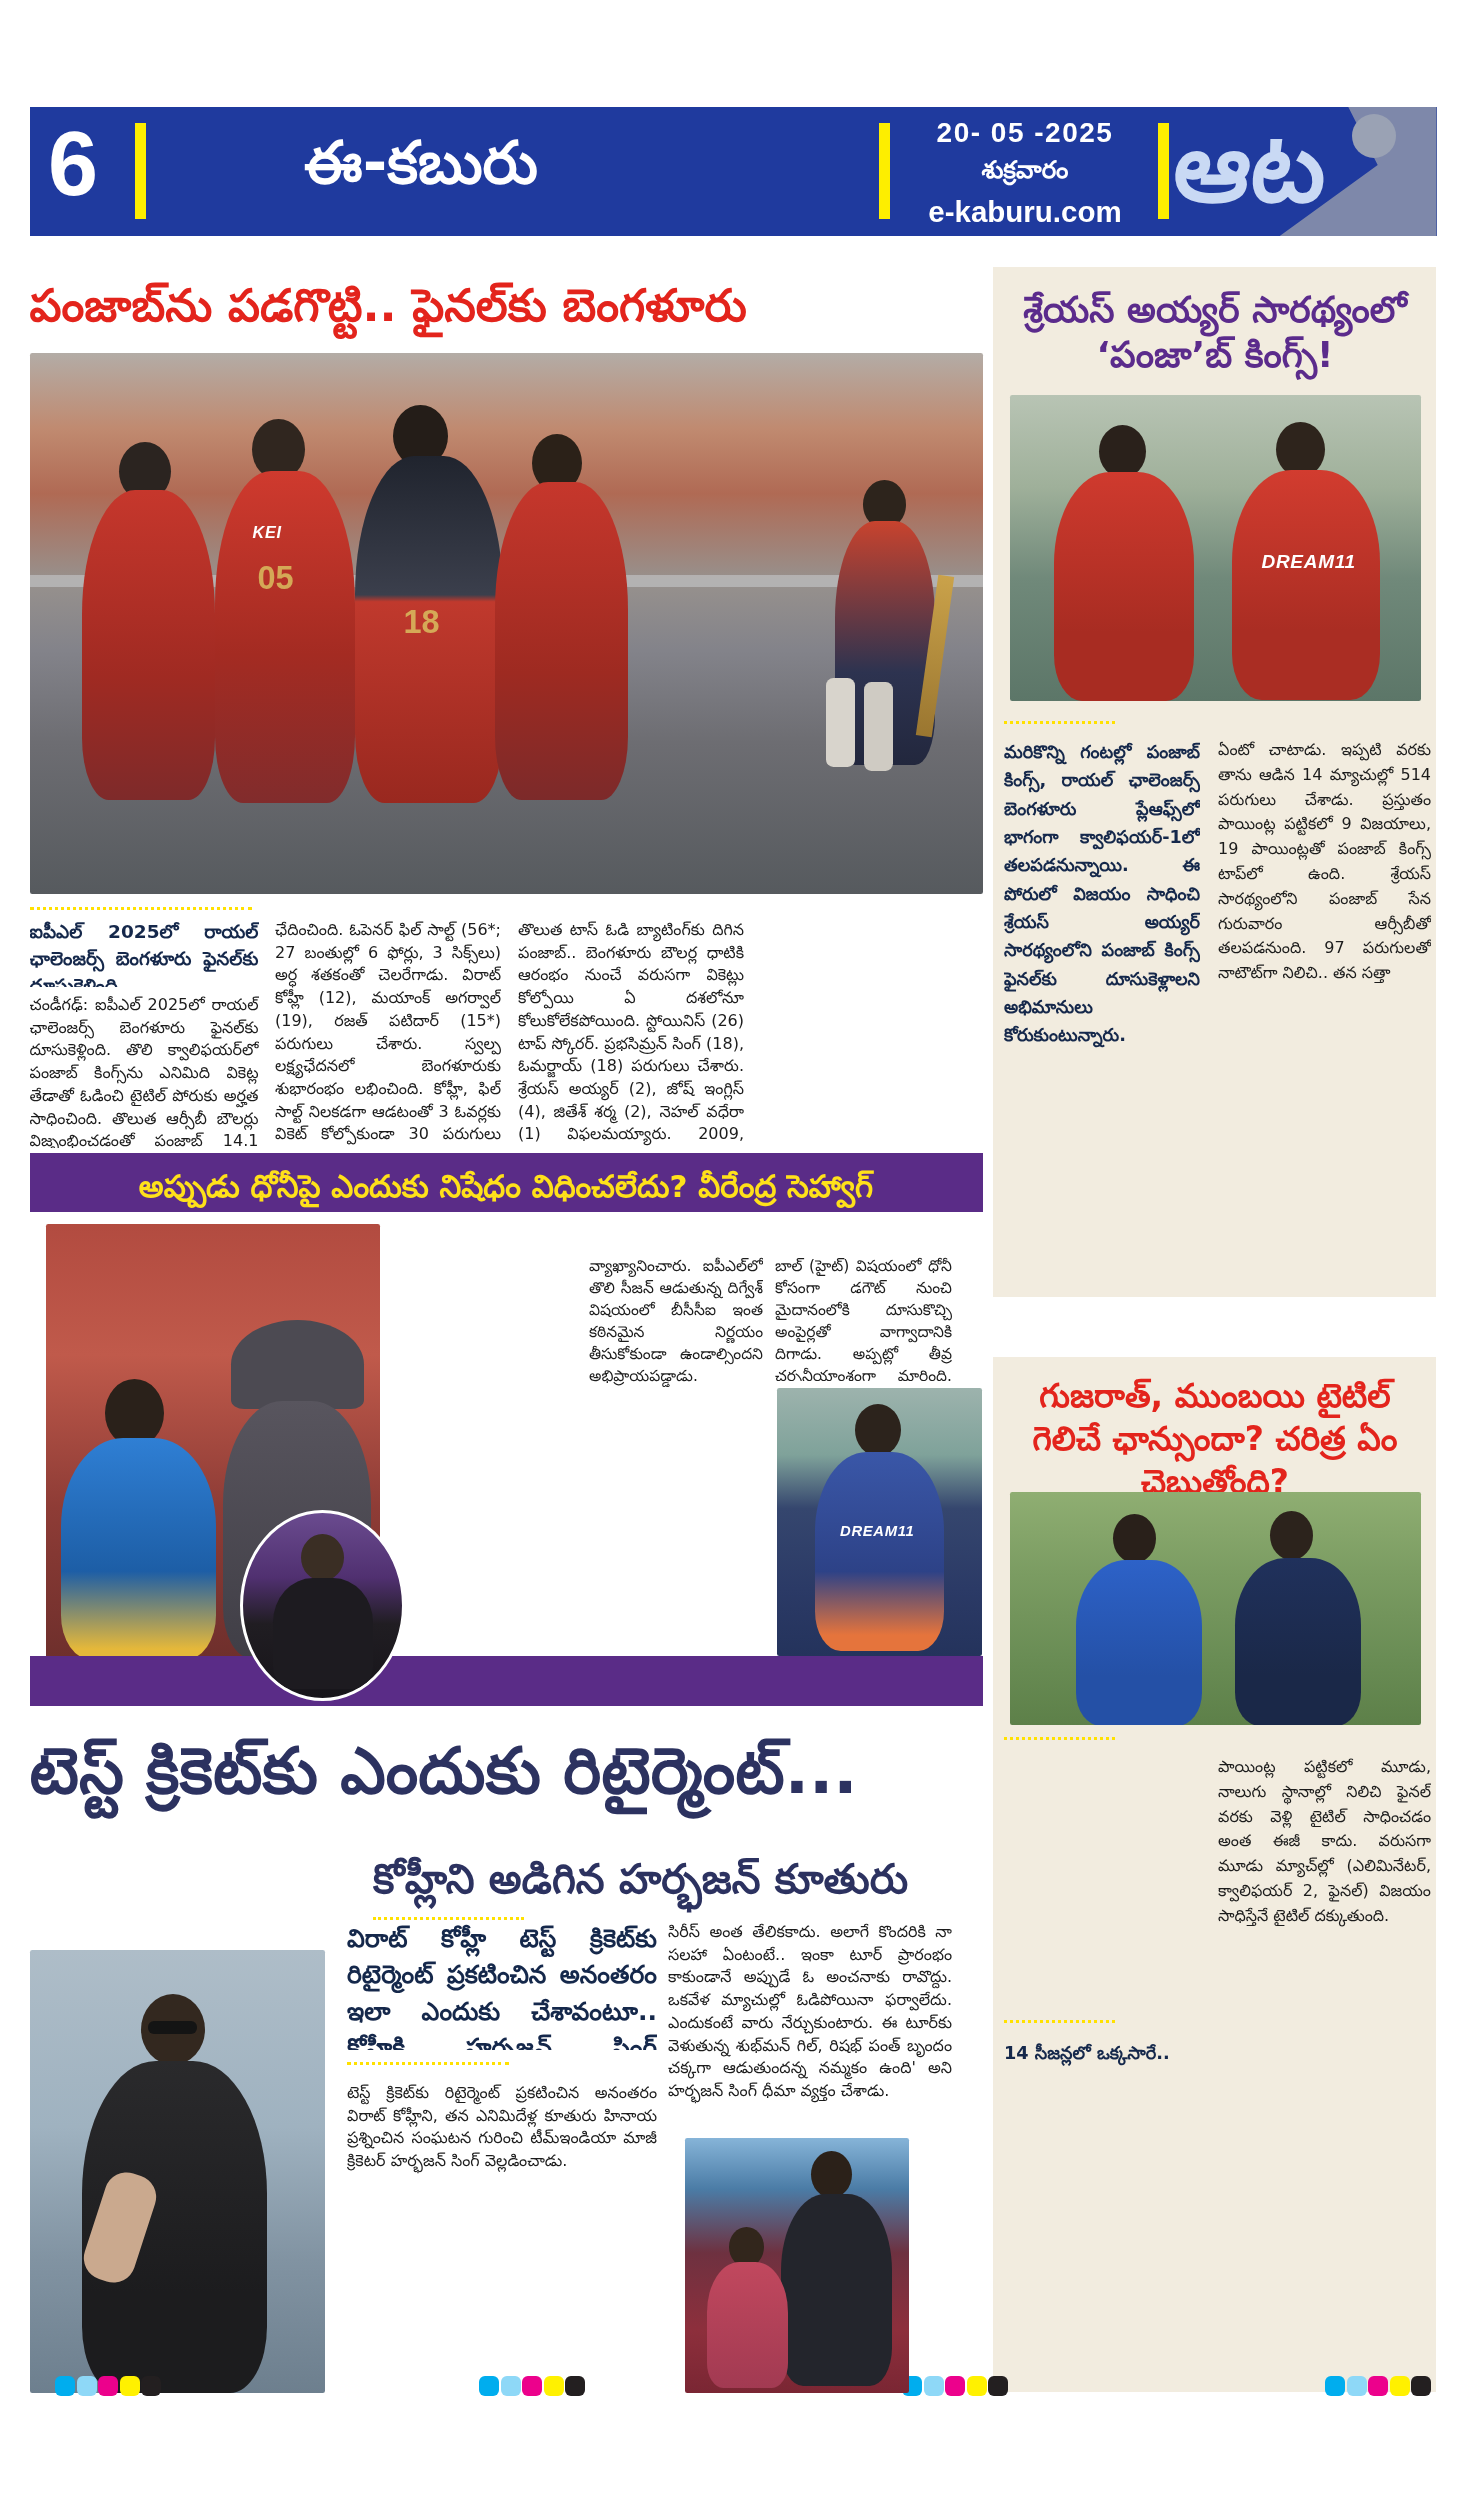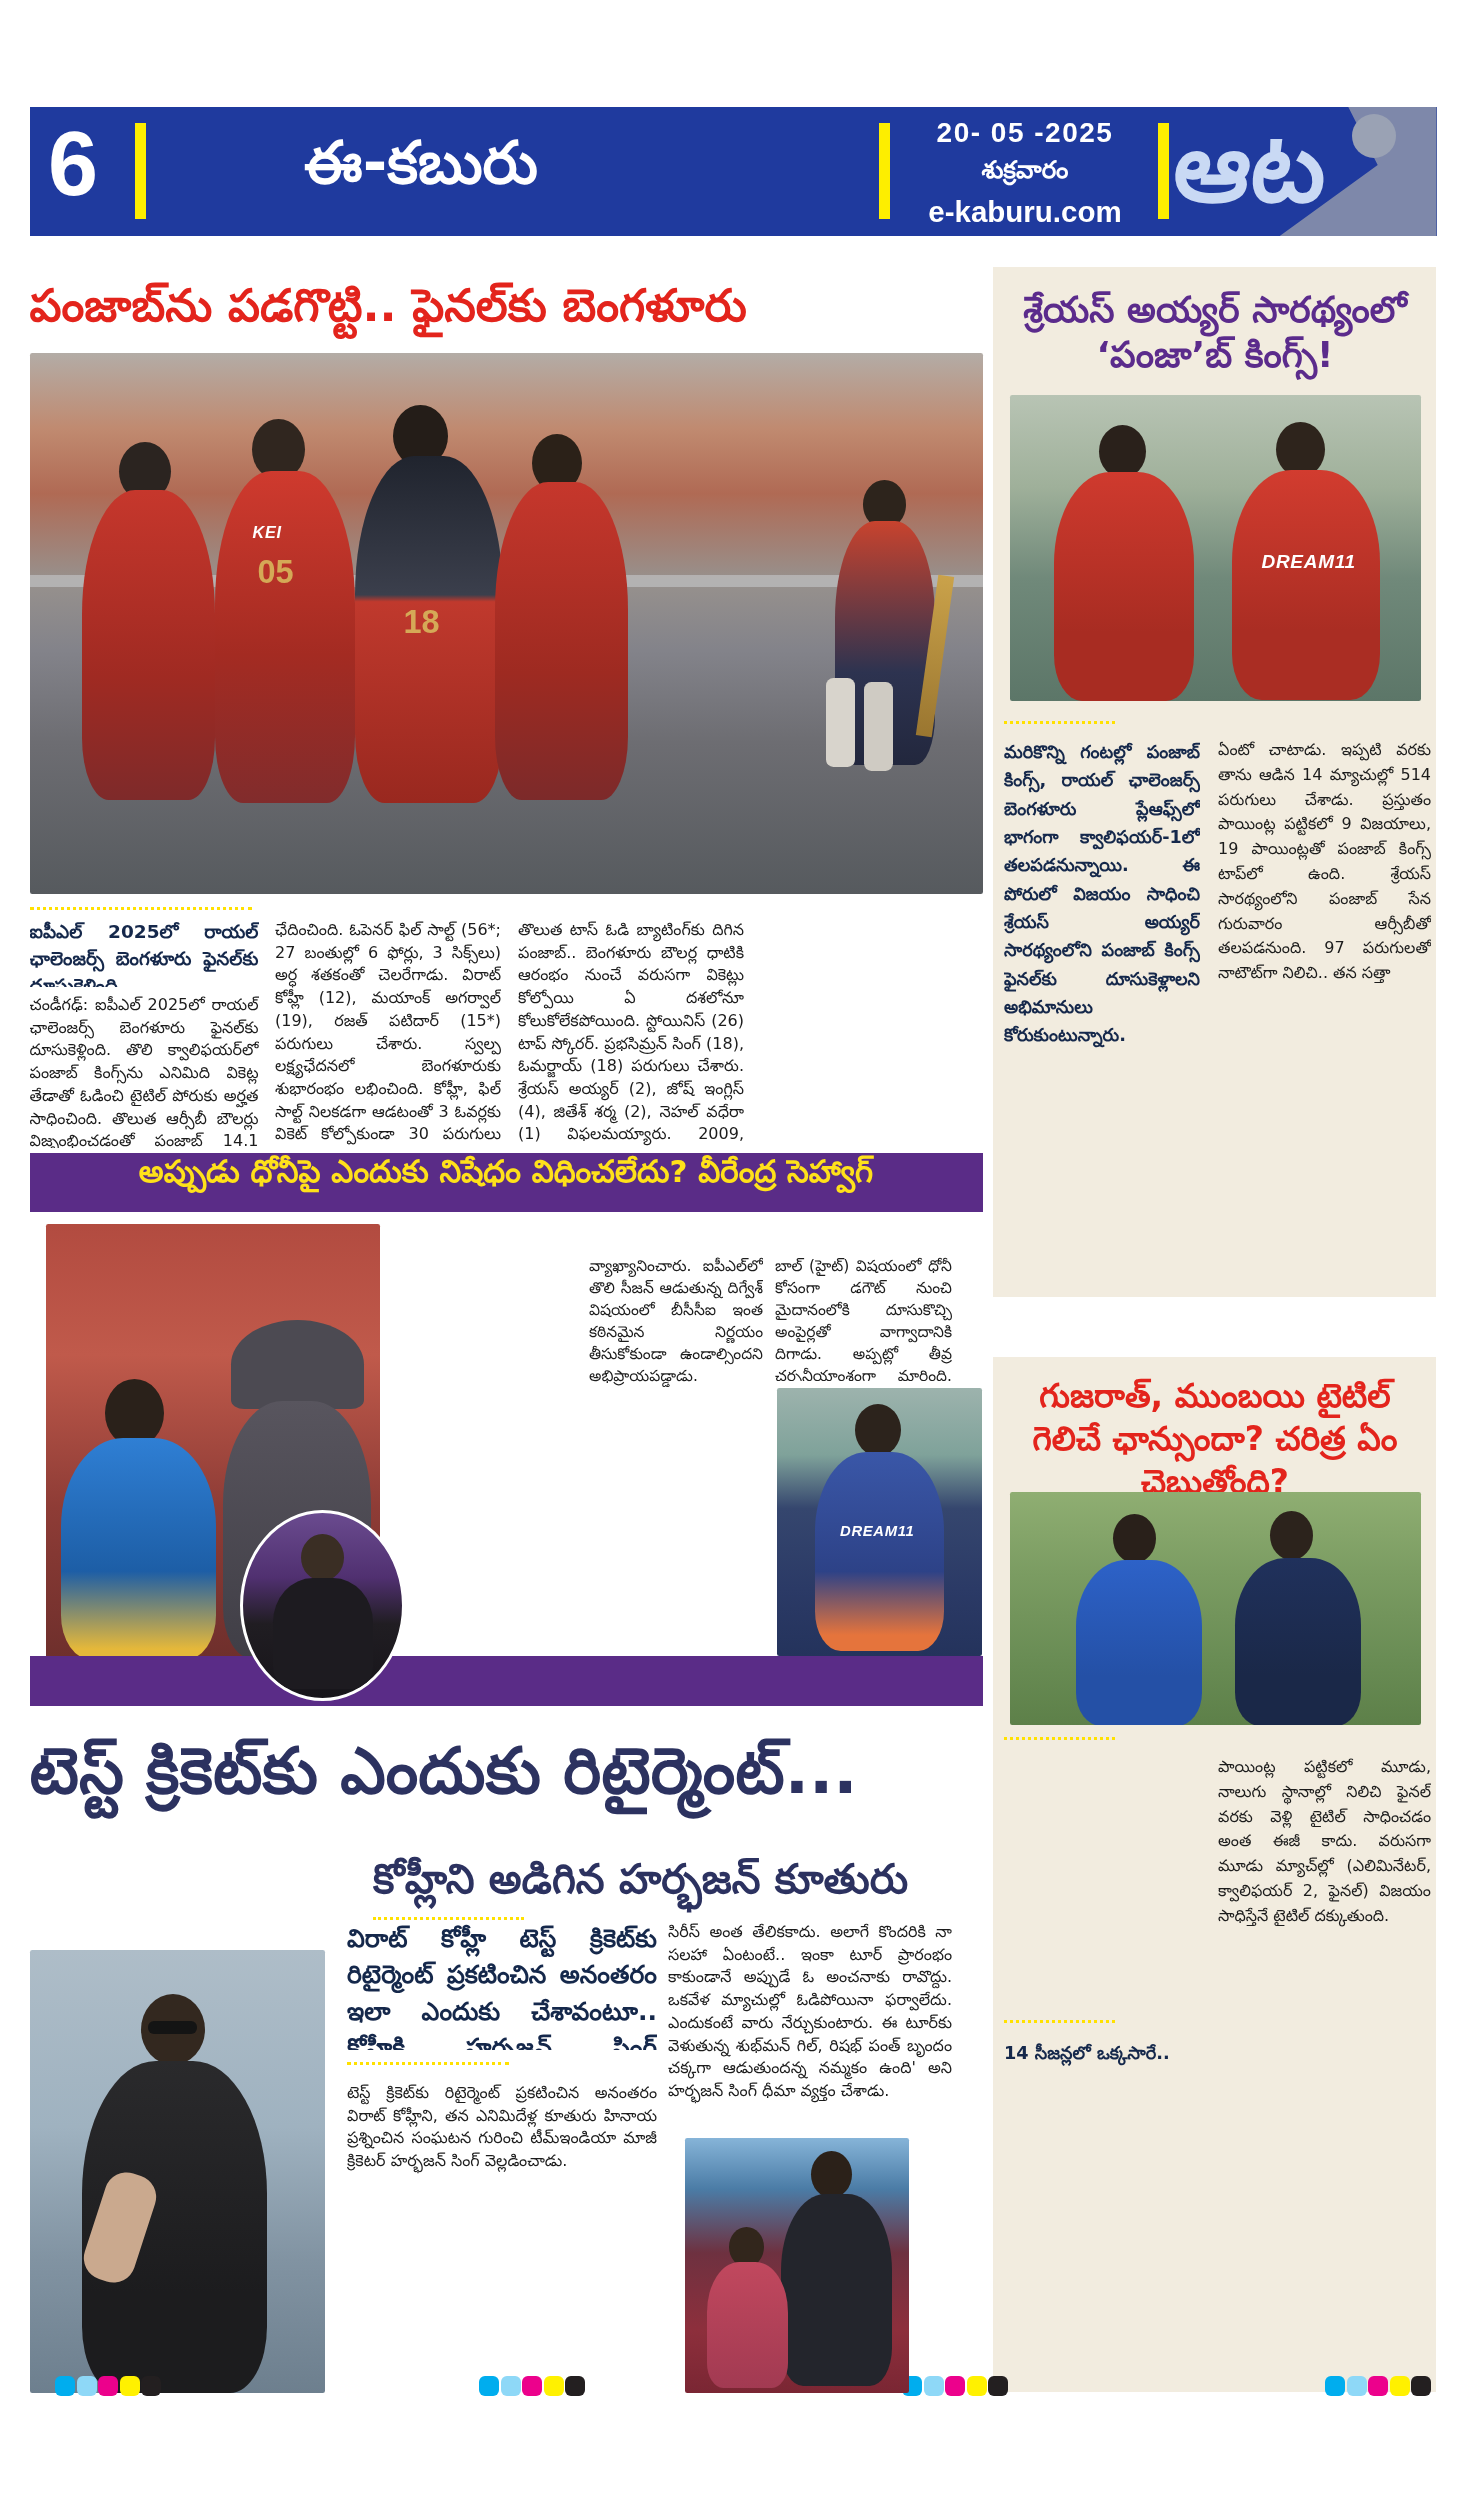--- a/index.html
+++ b/index.html
@@ -49,21 +49,21 @@
   <div class="abs telugu" style="left:29.5px;top:279px;width:953px;font-size:45px;font-weight:800;color:#e3241c;white-space:nowrap;">పంజాబ్‌ను పడగొట్టి.. ఫైనల్‌కు బెంగళూరు</div>
 
   <div class="photo" style="left:29.5px;top:353px;width:953px;height:541px;
        background:linear-gradient(180deg,#b3aca6 0%,#c08a70 14%,#b06a54 26%,#97918d 42%,#83838a 55%,#6d6d72 72%,#565a5e 100%);">
     <div class="abs" style="left:0;top:222px;width:953px;height:11.8px;background:#cfd3d8;opacity:.5;"></div>
 
     <div class="head" style="left:89px;top:89px;width:52px;height:59px;background:#2b2420;"></div>
     <div class="blob" style="left:52px;top:137px;width:133px;height:310px;background:linear-gradient(180deg,#c6372c,#a02a22 60%,#7e2a2a);"></div>
     <div class="head" style="left:222px;top:66px;width:53px;height:61px;background:#30261f;"></div>
     <div class="blob" style="left:185px;top:118px;width:140px;height:332px;background:linear-gradient(180deg,#cf3a2e,#a42b22 55%,#812c2c);">
-      <span class="jersey-num" style="left:43px;top:83px;text-align:right;">05</span>
+      <span class="jersey-num" style="left:43px;top:89px;text-align:right;">05</span>
       <span class="jersey-txt" style="left:38px;top:52px;font-size:16.2px;">KEI</span>
     </div>
     <div class="head" style="left:363px;top:52px;width:55px;height:62px;background:#241d18;"></div>
     <div class="blob" style="left:325px;top:103px;width:148px;height:347px;background:linear-gradient(180deg,#20242e,#3b3f4c 40%,#c0392d 42%,#99281f);">
       <span class="jersey-num" style="left:49px;top:148px;">18</span>
     </div>
     <div class="head" style="left:502px;top:81px;width:50px;height:58px;background:#2b2118;"></div>
     <div class="blob" style="left:465px;top:129px;width:133px;height:318px;background:linear-gradient(180deg,#c6372c,#9e2a21 60%,#7c2a2a);"></div>
 
     <div class="head" style="left:833px;top:127px;width:43px;height:49px;background:#2d241c;"></div>
@@ -72,21 +72,21 @@
     <div class="abs" style="left:796px;top:325px;width:29.5px;height:89px;background:#d8d4cc;border-radius:7.4px;"></div>
     <div class="abs" style="left:834px;top:329px;width:29.5px;height:89px;background:#cfcbc3;border-radius:7.4px;"></div>
   </div>
 
   <div class="abs ydot" style="left:29.5px;top:907px;width:222px;"></div>
   <div class="abs telugu lead-text" style="left:29.5px;top:919px;width:229px;height:68px;">ఐపీఎల్ 2025లో రాయల్ ఛాలెంజర్స్ బెంగళూరు ఫైనల్‌కు దూసుకెళ్లింది.</div>
   <div class="abs telugu body-text" style="left:29.5px;top:994px;width:229px;height:154px;">చండీగఢ్: ఐపీఎల్ 2025లో రాయల్ ఛాలెంజర్స్ బెంగళూరు ఫైనల్‌కు దూసుకెళ్లింది. తొలి క్వాలిఫయర్‌లో పంజాబ్ కింగ్స్‌ను ఎనిమిది వికెట్ల తేడాతో ఓడించి టైటిల్ పోరుకు అర్హత సాధించింది. తొలుత ఆర్సీబీ బౌలర్లు విజృంభించడంతో పంజాబ్ 14.1 ఓవర్లలో 101 పరుగులకే ఆలౌటైంది. ఈ స్వల్ప లక్ష్యాన్ని బెంగళూరు 10 ఓవర్లలోనే 2 వికెట్లు కోల్పోయి</div>
   <div class="abs telugu body-text" style="left:275px;top:919px;width:226px;height:229px;">ఛేదించింది. ఓపెనర్ ఫిల్ సాల్ట్ (56*; 27 బంతుల్లో 6 ఫోర్లు, 3 సిక్స్‌లు) అర్ధ శతకంతో చెలరేగాడు. విరాట్ కోహ్లీ (12), మయాంక్ అగర్వాల్ (19), రజత్ పటిదార్ (15*) పరుగులు చేశారు. స్వల్ప లక్ష్యఛేదనలో బెంగళూరుకు శుభారంభం లభించింది. కోహ్లీ, ఫిల్ సాల్ట్ నిలకడగా ఆడటంతో 3 ఓవర్లకు వికెట్ కోల్పోకుండా 30 పరుగులు చేసింది. తర్వాత కోహ్లీని జేమీసన్ వెనక్కి పంపగా.. సాల్ట్ దూకుడు కొనసాగించాడు. జేమీసన్ వేసిన ఆరో ఓవర్లో వరుసగా 4, 4, 6 బాదేశాడు.</div>
   <div class="abs telugu body-text" style="left:518px;top:919px;width:226px;height:229px;">తొలుత టాస్ ఓడి బ్యాటింగ్‌కు దిగిన పంజాబ్.. బెంగళూరు బౌలర్ల ధాటికి ఆరంభం నుంచే వరుసగా వికెట్లు కోల్పోయి ఏ దశలోనూ కోలుకోలేకపోయింది. స్టోయినిస్ (26) టాప్ స్కోరర్. ప్రభసిమ్రన్ సింగ్ (18), ఓమర్జాయ్ (18) పరుగులు చేశారు. శ్రేయస్ అయ్యర్ (2), జోష్ ఇంగ్లిస్ (4), జితేశ్ శర్మ (2), నెహల్ వధేరా (1) విఫలమయ్యారు. 2009, 2011, 2016 సీజన్లలో ఫైనల్ చేరిన బెంగళూరు టైటిల్ మాత్రం గెలవలేకపోయింది.</div>
 
-  <div class="abs" style="left:29.5px;top:1153px;width:953px;height:59px;background:#5a2c87;display:flex;align-items:flex-start;justify-content:center;">
+  <div class="abs" style="left:29.5px;top:1153px;width:953px;height:59px;background:#5a2c87;display:flex;align-items:flex-end;justify-content:center;">
     <span class="telugu" style="font-size:31px;font-weight:800;color:#ffe11a;white-space:nowrap;">అప్పుడు ధోనీపై ఎందుకు నిషేధం విధించలేదు? వీరేంద్ర సెహ్వాగ్</span>
   </div>
 
   <div class="photo" style="left:46px;top:1224px;width:334px;height:436px;background:linear-gradient(180deg,#b24b40 0%,#c05a4b 30%,#8e3c36 65%,#6e2f2c 100%);">
     <div class="head" style="left:59px;top:155px;width:59px;height:68px;background:#2a211a;"></div>
     <div class="blob" style="left:14.8px;top:214px;width:155px;height:222px;background:linear-gradient(180deg,#2f7fd4,#1d5ea6 60%,#e5b83a 95%);"></div>
     <div class="abs" style="left:185px;top:96px;width:133px;height:89px;background:#4c4a52;border-radius:50% 50% 10% 10%;"></div>
     <div class="blob" style="left:177px;top:177px;width:148px;height:258px;background:linear-gradient(180deg,#58555e,#403e46);"></div>
   </div>
 

